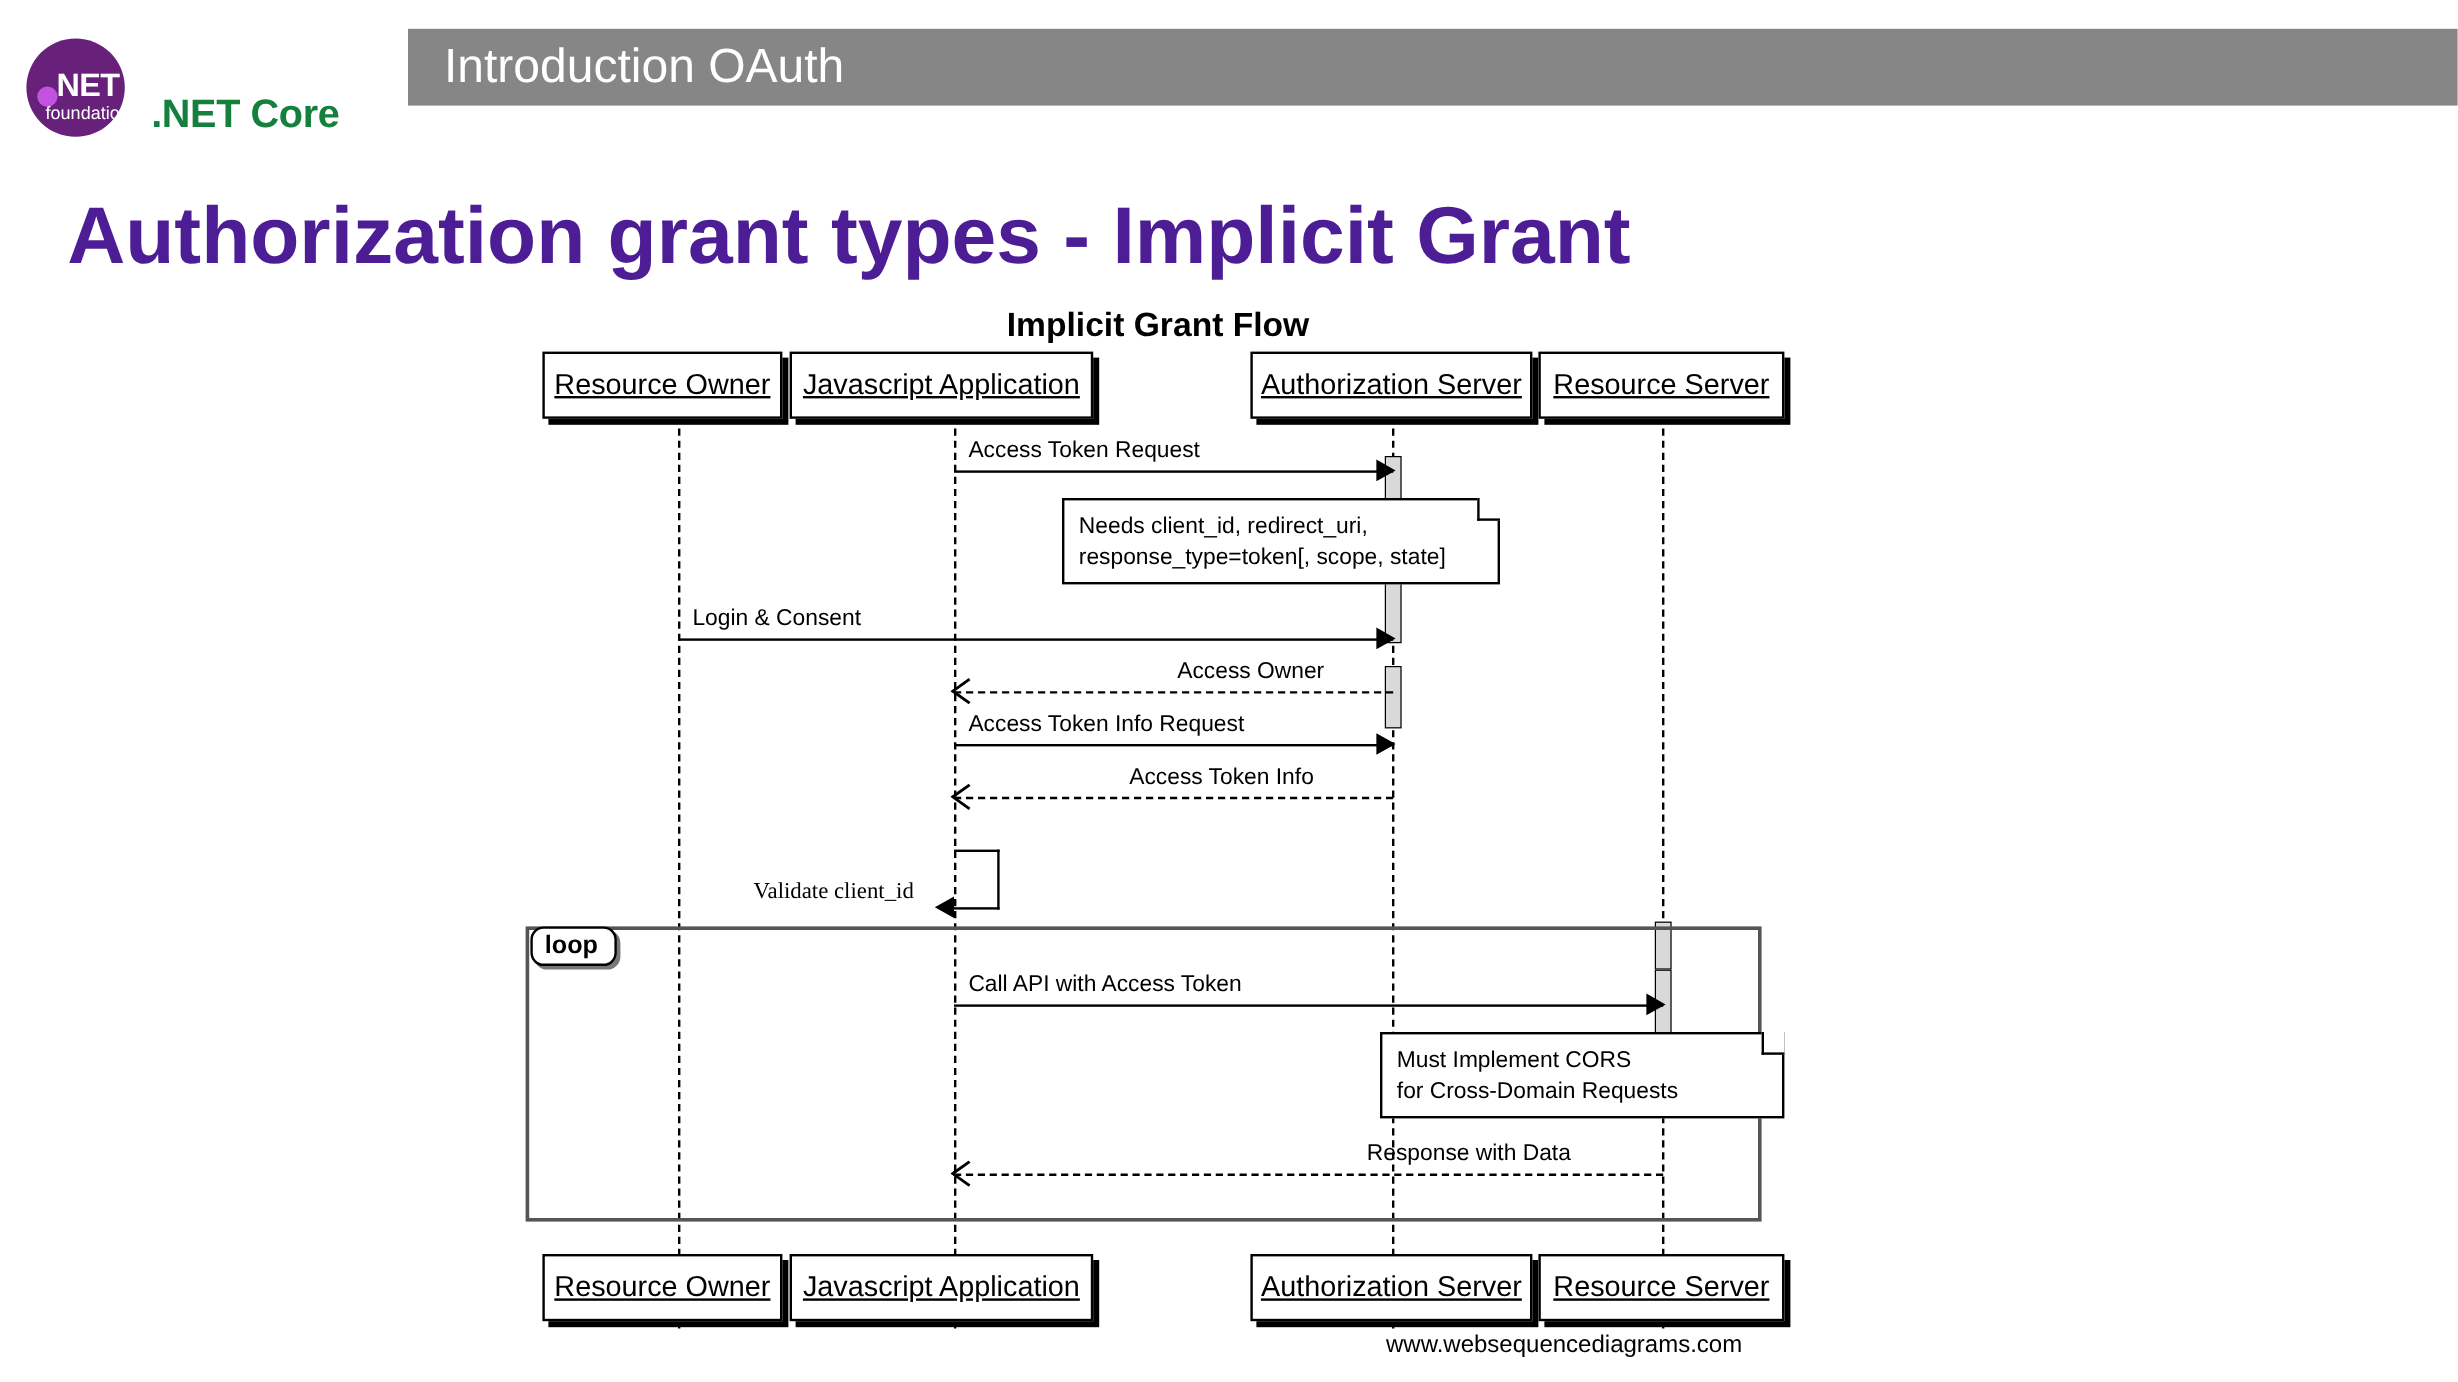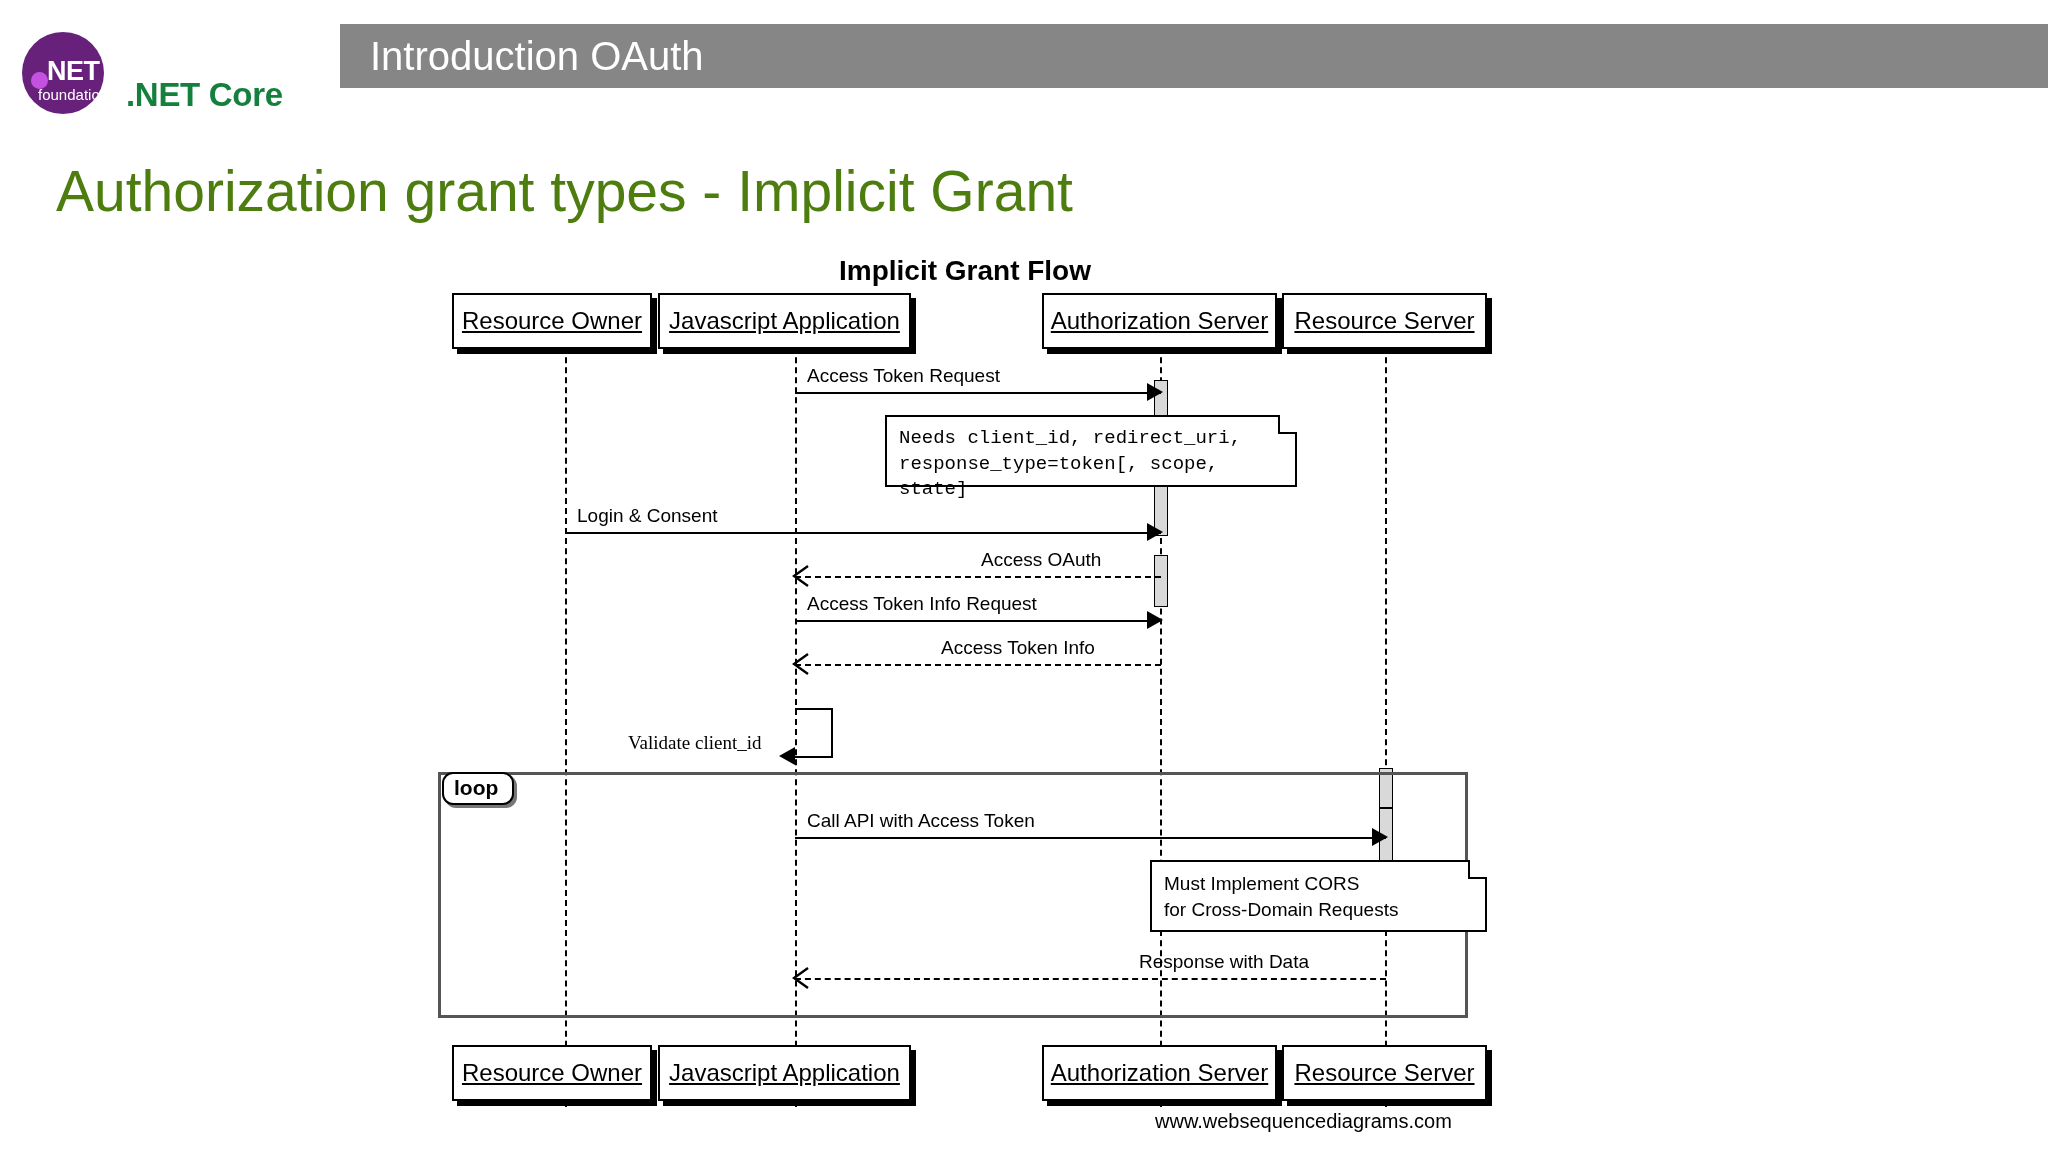--- a/index.html
+++ b/index.html
@@ -11,21 +11,21 @@
   #dotnet-logo{width:82px;height:82px;border-radius:50%;background:#68217A;position:relative;flex:0 0 auto;}
   #dotnet-logo .dot{position:absolute;left:9px;top:40px;width:17px;height:17px;border-radius:50%;background:#C452E0;}
   #dotnet-logo .net{position:absolute;left:25px;top:26px;color:#ffffff;font-size:27px;font-weight:bold;letter-spacing:-.5px;line-height:1;}
   #dotnet-logo .foundation{position:absolute;left:16px;top:55px;color:#ffffff;font-size:15px;line-height:1;}
   #brand-text{margin-left:22px;color:#15803d;font-size:33px;font-weight:bold;letter-spacing:-.3px;white-space:nowrap;}
 
   #header-bar{position:absolute;left:340px;top:24px;width:1708px;height:64px;background:#868686;}
   #header-bar-title{position:absolute;left:30px;top:50%;transform:translateY(-50%);color:#ffffff;font-size:40px;font-weight:normal;white-space:nowrap;}
 
   
-  #slide-title{position:absolute;left:56px;top:160px;color:#4d7c0f;font-size:57px;font-weight:normal;white-space:nowrap;line-height:1.1;}
+  #slide-title{position:absolute;left:56px;top:160px;color:#4c1d95;font-size:67px;font-weight:bold;white-space:nowrap;line-height:1.1;}
 
   
   #diagram{position:absolute;left:430px;top:255px;width:1070px;height:890px;}
   #diagram-title{position:absolute;left:0;top:0;width:1070px;text-align:center;font-size:28px;font-weight:bold;color:#000;}
 
   .lifeline{position:absolute;width:0;border-left:2px dashed #000;}
 
   .actor-box{position:absolute;box-sizing:border-box;background:#ffffff;border:2px solid #000;
              box-shadow:5px 5px 0 0 #000;display:flex;align-items:center;justify-content:center;}
   .actor-label{font-size:24px;color:#000;text-decoration:underline;white-space:nowrap;}
@@ -99,39 +99,39 @@
   <div class="activation" style="left:724px;top:300px;height:52px;"></div>
   <div class="activation" style="left:949px;top:513px;height:40px;"></div>
   <div class="activation" style="left:949px;top:553px;height:110px;"></div>
 
   <div class="msg" style="left:365px;top:137px;width:366px;">
     <span class="line"></span>
     <span class="head-r"></span>
   </div>
   <div class="msg-label" style="left:377px;top:110px;">Access Token Request</div>
 
-  <div class="note" style="left:455px;top:160px;width:412px;height:72px;font-family:Liberation Mono, monospace;">
+  <div class="note" style="left:455px;top:160px;width:365px;height:72px;">
     <span class="fold"></span>
     <div>Needs client_id, redirect_uri,</div>
     <div>response_type=token[, scope, state]</div>
   </div>
 
   <div class="msg" style="left:135px;top:277px;width:596px;">
     <span class="line"></span>
     <span class="head-r"></span>
   </div>
   <div class="msg-label" style="left:147px;top:250px;">Login &amp; Consent</div>
 
   <div class="msg dashed" style="left:365px;top:321px;width:366px;">
     <span class="line"></span>
     <svg class="head-l-open" viewBox="0 0 18 22">
         <path d="M16 1 L2 11 L16 21" fill="none" stroke="#000" stroke-width="2.4"></path>
       </svg>
   </div>
-  <div class="msg-label" style="left:551px;top:294px;">Access OAuth</div>
+  <div class="msg-label" style="left:551px;top:294px;">Access Owner</div>
 
   <div class="msg" style="left:365px;top:365px;width:366px;">
     <span class="line"></span>
     <span class="head-r"></span>
   </div>
   <div class="msg-label" style="left:377px;top:338px;">Access Token Info Request</div>
 
   <div class="msg dashed" style="left:365px;top:409px;width:366px;">
     <span class="line"></span>
     <svg class="head-l-open" viewBox="0 0 18 22">

